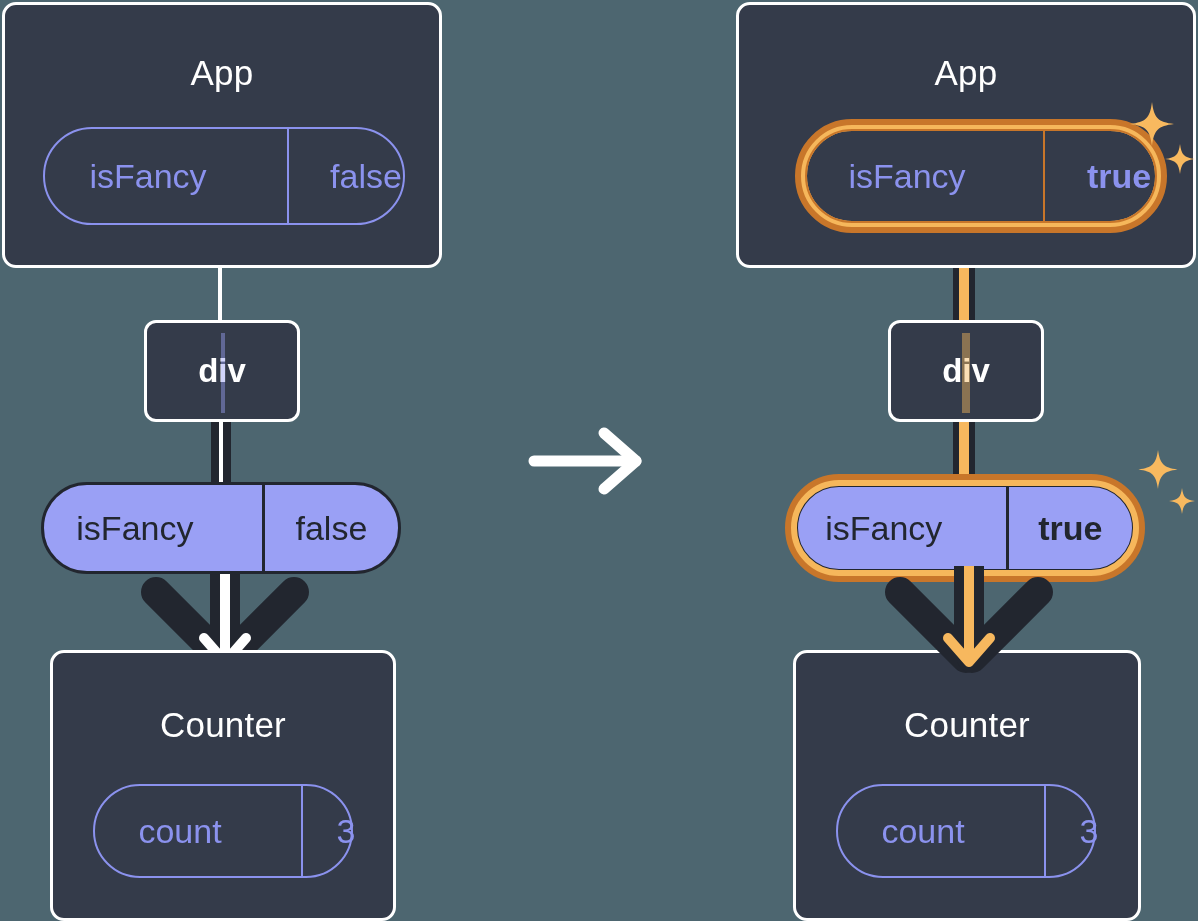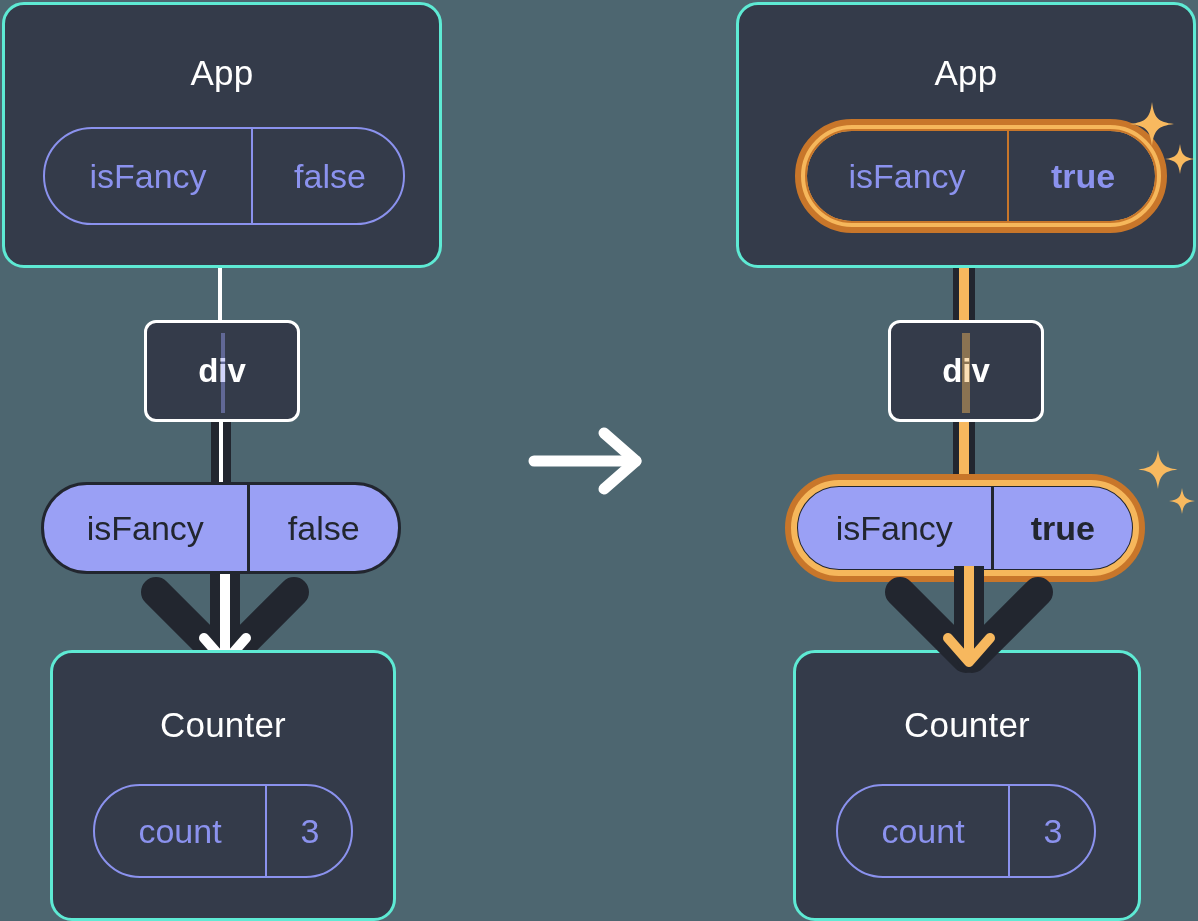--- a/index.html
+++ b/index.html
@@ -14,22 +14,22 @@
     width: 1198px;
     height: 921px;
     background: #4d6670;
     overflow: hidden;
   }
 
   
   .node-box {
     position: absolute;
     background: #343b4a;
-    border: 3px solid #5eead4;
-    border-radius: 22px;
+    border: 3px solid #ffffff;
+    border-radius: 14px;
     z-index: 5;
   }
   .node-title {
     position: absolute;
     left: 0; right: 0;
     text-align: center;
     color: #ffffff;
     font-size: 35px;
     font-weight: 400;
     letter-spacing: .2px;
@@ -49,20 +49,21 @@
   }
   .small-box .lbl { position: relative; z-index: 3; }
 
   
   .pill {
     position: absolute;
     display: flex;
     align-items: stretch;
     border-radius: 999px;
     z-index: 7;
+    gap: 36px;
   }
   .pill .cell {
     display: flex;
     align-items: center;
     justify-content: center;
     white-space: nowrap;
   }
   
   .pill.outline {
     border: 2px solid #8b92ee;

